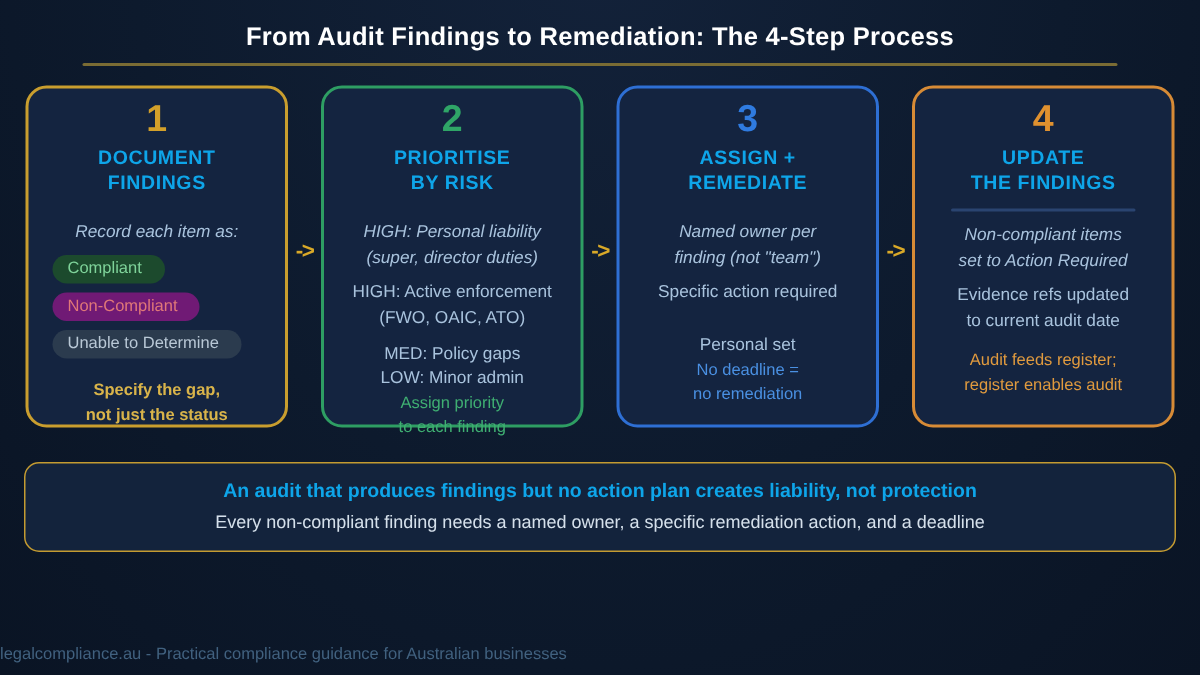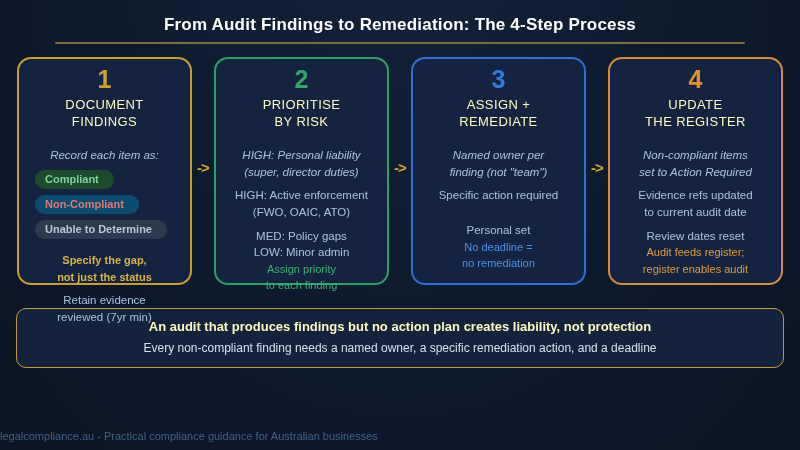--- a/index.html
+++ b/index.html
@@ -32,21 +32,21 @@
   .step-1{border-color:#c99e2e;}
   .step-2{border-color:#2e9e63;}
   .step-3{border-color:#2e6fd4;}
   .step-4{border-color:#d78b36;}
   .step-num{font-size:25px;font-weight:700;line-height:1.15;margin-top:2px;}
   .step-1 .step-num{color:#d3a02a;}
   .step-2 .step-num{color:#2fa567;}
   .step-3 .step-num{color:#2f7be0;}
   .step-4 .step-num{color:#e0912f;}
   .step-title{
-    color:#fef9c3;font-size:13px;font-weight:400;text-align:center;
+    color:#0ea5e9;font-size:13px;font-weight:700;text-align:center;
     line-height:1.3;letter-spacing:.4px;white-space:pre-line;margin-top:3px;
   }
   .divider{width:82%;height:2px;background:#2a4470;border-radius:1px;margin:8px 0 2px 0;}
   .item{
     color:#a9c3dd;font-size:11.5px;line-height:1.45;text-align:center;
     white-space:pre-line;margin-top:7px;
   }
   .item.first{margin-top:6px;font-style:italic;}
   .item.gap-lg{margin-top:18px;}
   .note{
@@ -59,38 +59,37 @@
   .note-orange{color:#e09a3e;}
 
   
   .pills{
     width:100%;box-sizing:border-box;display:flex;flex-direction:column;
     align-items:flex-start;gap:6px;margin-top:6px;padding-left:6px;
   }
   .pill{
     font-size:11px;line-height:1.3;padding:2px 15px 3px 10px;border-radius:11px;
     white-space:nowrap;
-    font-weight:bold;
   }
   .pill-compliant{background:#1c4a2d;color:#7fd39a;}
-  .pill-noncompliant{background:#0c4a6e;color:#e07878;}
+  .pill-noncompliant{background:#701a75;color:#e07878;}
   .pill-unable{background:#2b3b4e;color:#b9c8d6;}
 
   
   .arrow{
     align-self:center;color:#d9a928;font-weight:700;font-size:15px;
     letter-spacing:-1px;padding:0 1px;margin-top:-8px;
   }
 
   
   .callout{
     margin:23px 16px 0 16px;border:1.5px solid #c49b31;border-radius:10px;
     background:#13233c;text-align:center;padding:9px 16px 10px 16px;
   }
-  .callout-title{color:#fef9c3;font-size:13px;font-weight:700;line-height:1.35;}
+  .callout-title{color:#0ea5e9;font-size:13px;font-weight:700;line-height:1.35;}
   .callout-sub{color:#d5e0eb;font-size:12px;line-height:1.4;margin-top:4px;}
 
   
   .footer{
     color:#41617f;font-size:11px;margin-top:62px;
   }
 </style>
 </head>
 <body>
 
@@ -107,22 +106,20 @@
 FINDINGS</div>
       <div class="divider"></div>
       <div class="item first">Record each item as:</div>
       <div class="pills">
         <div class="pill pill-compliant">Compliant</div>
         <div class="pill pill-noncompliant">Non-Compliant</div>
         <div class="pill pill-unable">Unable to Determine</div>
       </div>
       <div class="note note-gold">Specify the gap,
 not just the status</div>
-      <div class="item">Retain evidence
-reviewed (7yr min)</div>
     </div>
 
     <div class="arrow">-&gt;</div>
 
     <div class="card step-2">
       <div class="step-num">2</div>
       <div class="step-title">PRIORITISE
 BY RISK</div>
       <div class="divider"></div>
       <div class="item first">HIGH: Personal liability
@@ -148,27 +145,26 @@
       <div class="item gap-lg">Personal set</div>
       <div class="note note-blue note-bottom">No deadline =
 no remediation</div>
     </div>
 
     <div class="arrow">-&gt;</div>
 
     <div class="card step-4">
       <div class="step-num">4</div>
       <div class="step-title">UPDATE
-THE REGISTER</div>
+THE FINDINGS</div>
       <div class="divider"></div>
       <div class="item first">Non-compliant items
 set to Action Required</div>
       <div class="item">Evidence refs updated
 to current audit date</div>
-      <div class="item">Review dates reset</div>
       <div class="note note-orange note-bottom">Audit feeds register;
 register enables audit</div>
     </div>
 
   </div>
 
   <div class="callout">
     <div class="callout-title">An audit that produces findings but no action plan creates liability, not protection</div>
     <div class="callout-sub">Every non-compliant finding needs a named owner, a specific remediation action, and a deadline</div>
   </div>

